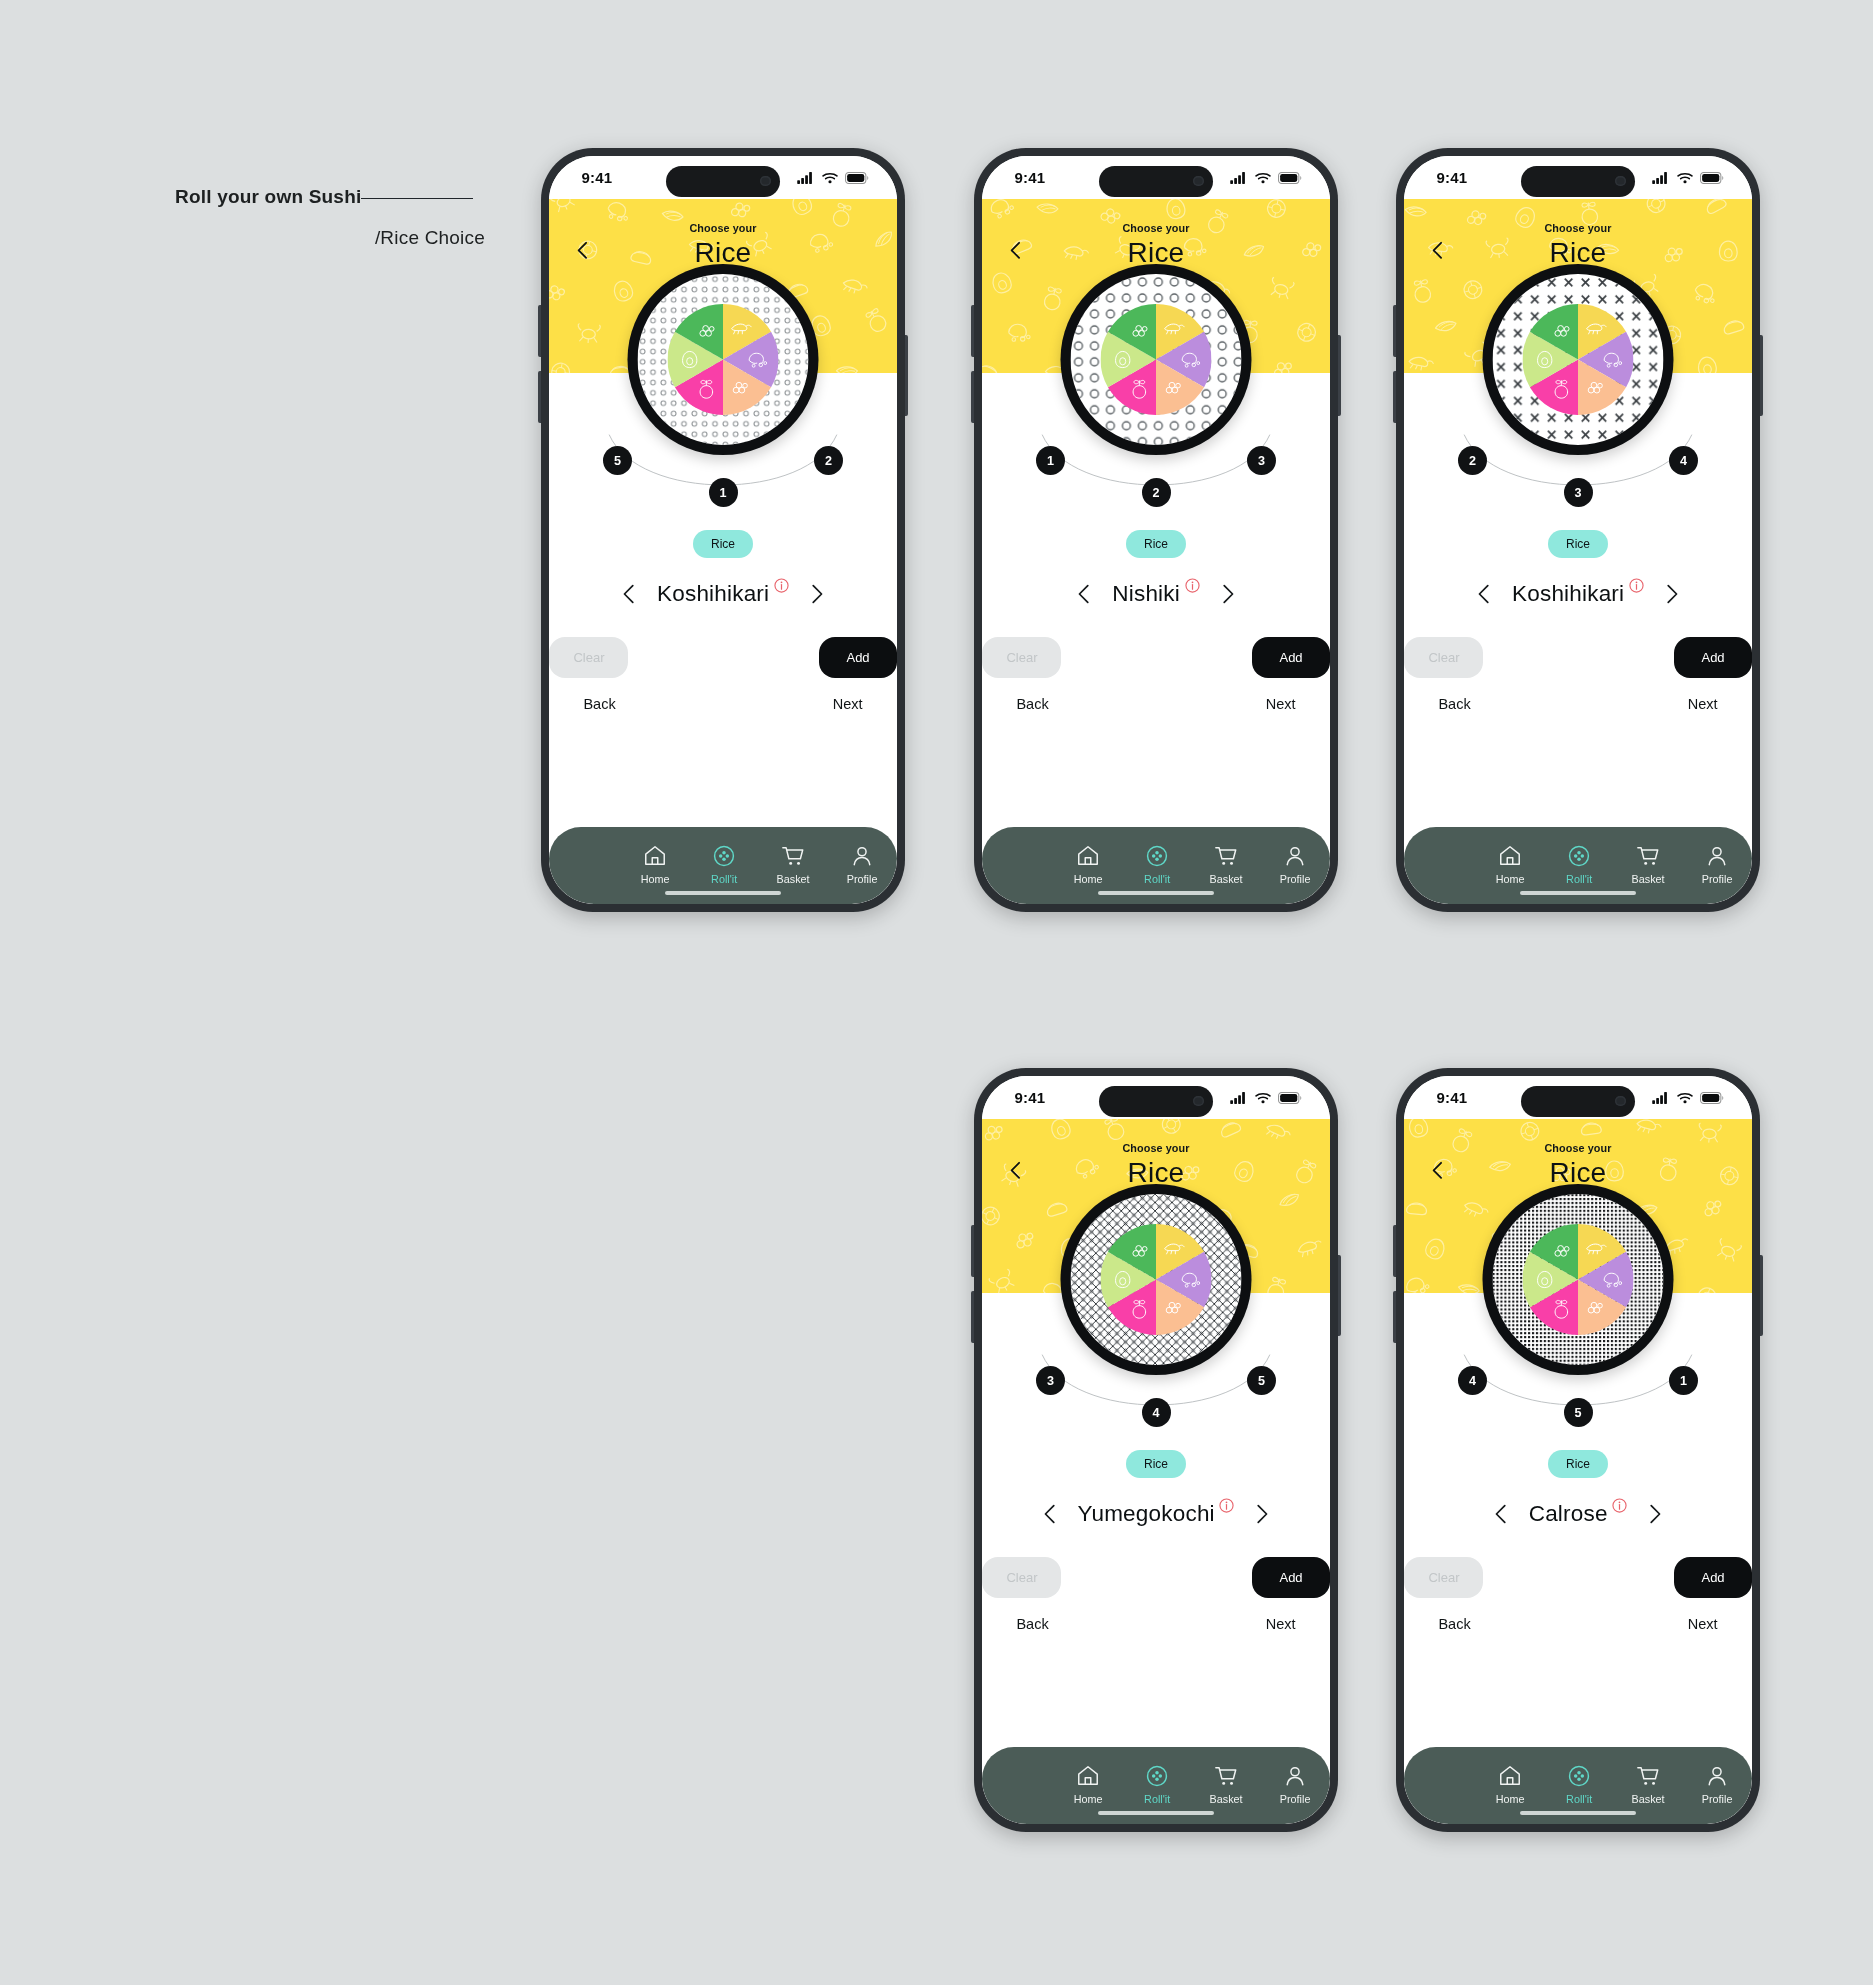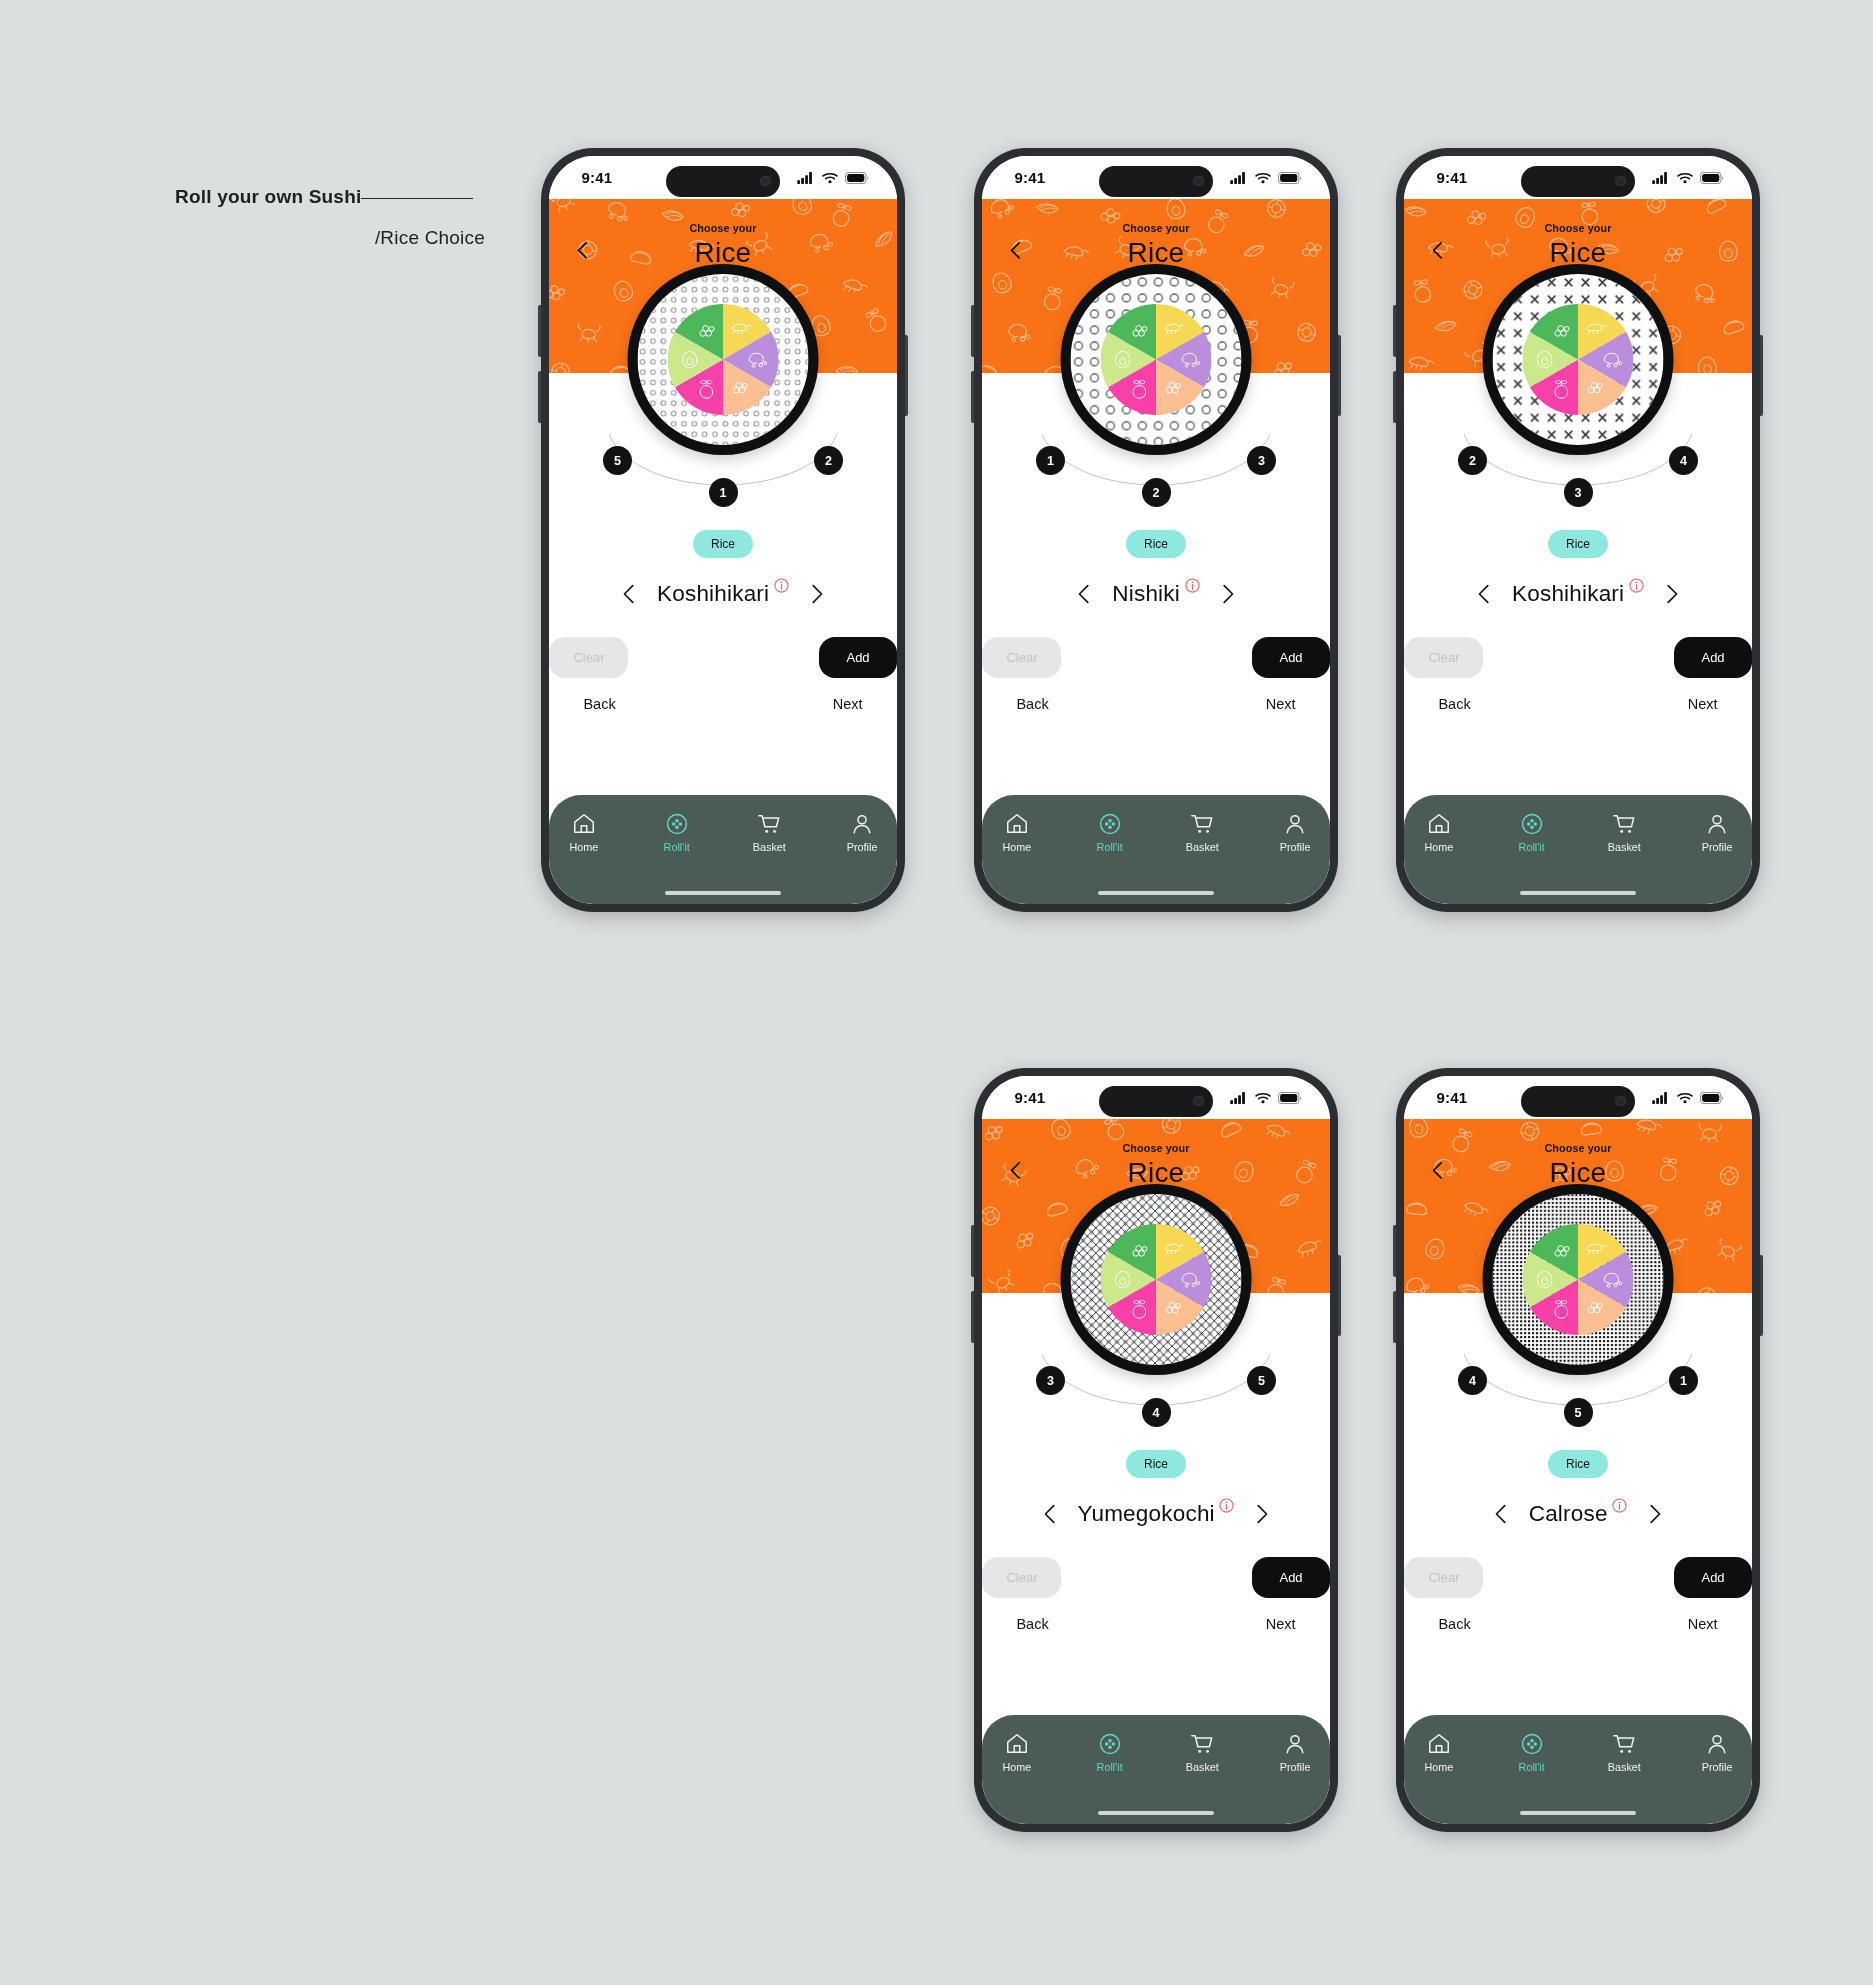--- a/index.html
+++ b/index.html
@@ -49,21 +49,21 @@
   .sb-icons { display:flex; align-items:center; gap:6.6px; }
   .notch {
     position: absolute; left: 50%; transform: translateX(-50%); top: 9.4px;
     width: 114px; height: 31px; border-radius: 18px; background: #17191b; z-index: 12;
     display:flex; align-items:center; justify-content:flex-end; padding-right:9.4px;
   }
   .notch .cam { width:10.3px; height:10.3px; border-radius:50%; background:#24282c; box-shadow: inset 0 0 0 1.4px #2e3338; }
 
   
   .header {
-    position: relative; height: 174px; background: #f97316; overflow: hidden;
+    position: relative; height: 174px; background: #fde047; overflow: hidden;
   }
   .hdr-pattern { position:absolute; inset:0; opacity:.55; }
   .back-chevron {
     position: absolute; left: 24px; top: 41px; width: 20.6px; height: 20.6px; z-index: 3;
   }
   .hdr-text { position: relative; z-index: 3; text-align:center; padding-top: 22.5px; }
   .hdr-small { font-size: 10.8px; font-weight: 600; color:#10161a; letter-spacing:0.1px; }
   .hdr-big { font-size: 28px; font-weight: 400; color:#0d1214; margin-top: 2.8px; letter-spacing:0.2px; }
 
   
@@ -115,23 +115,23 @@
   }
 
   .footer-nav {
     position:absolute; top: 323px; left:0; right:0; padding: 0 34px;
     display:flex; justify-content:space-between;
   }
   .footer-nav span { font-size:14.5px; color:#101416; }
 
   
   .tabbar {
-    position:absolute; bottom:0; left:0; right:0; height: 109px;
+    position:absolute; bottom:0; left:0; right:0; height: 77px;
     background:#4b5c57; border-radius: 32px 32px 45px 45px;
-    display:flex; align-items:flex-start; justify-content:space-between;
+    display:flex; align-items:flex-start; justify-content:flex-end;
     padding-top: 17px;
   }
   .tab { display:flex; flex-direction:column; align-items:center; gap:5.6px; width: 69px; }
   .tab svg { display:block; }
   .tab-label { font-size: 10.8px; color:#f0f3f2; font-weight:500; }
   .tab.active .tab-label { color:#5fd8c8; }
 
   .home-indicator {
     position:absolute; bottom: 8.4px; left:50%; transform:translateX(-50%);
     width: 116px; height:4.7px; border-radius:2.8px; background:#cfd6d4;

